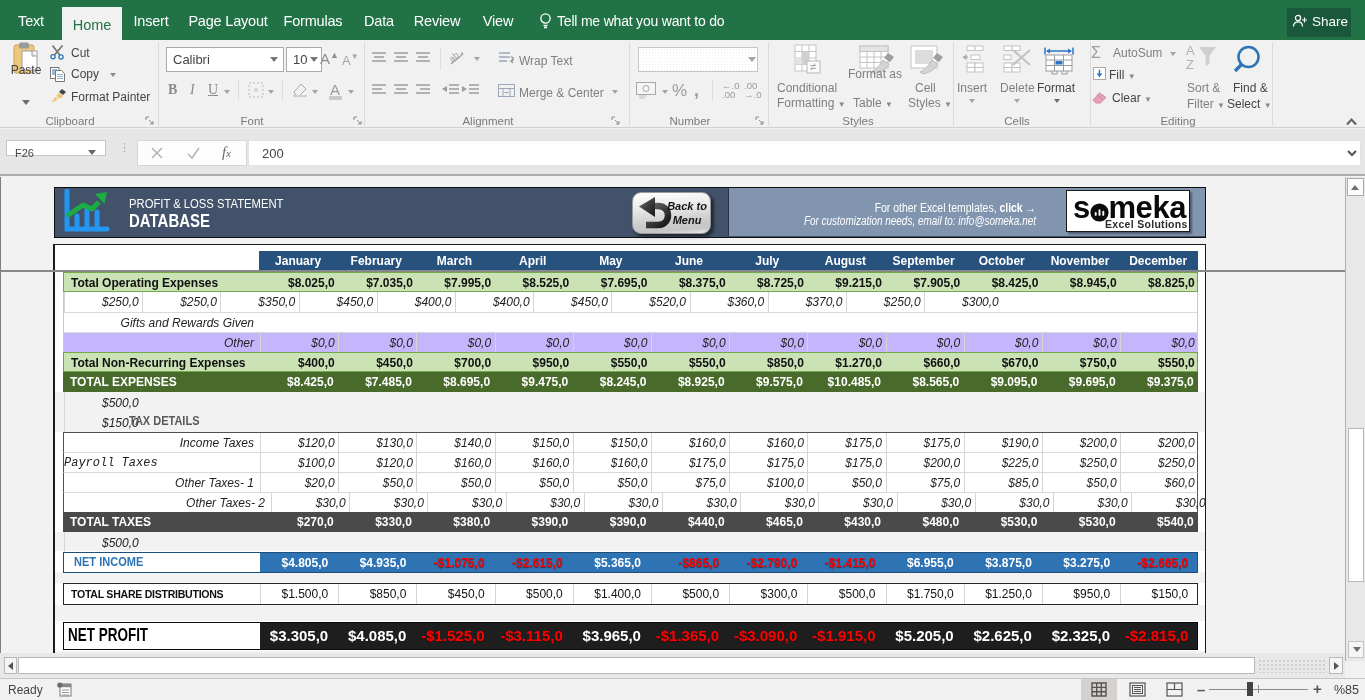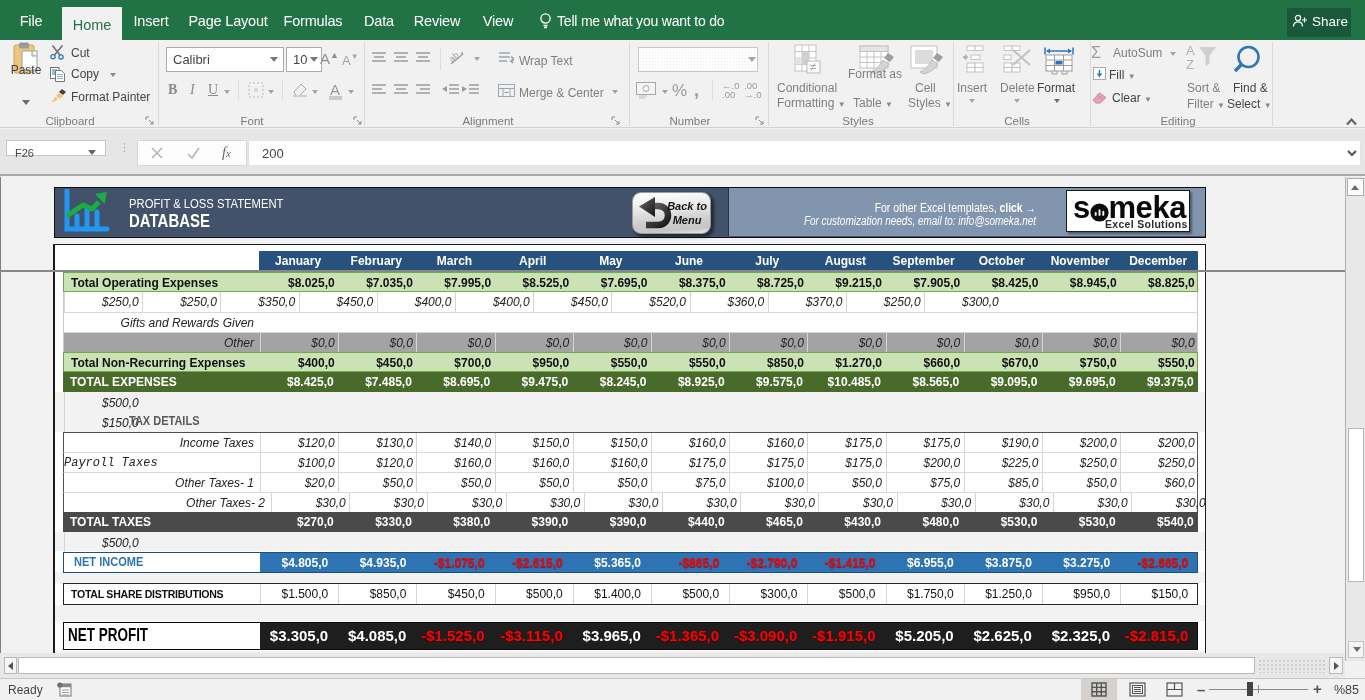--- a/index.html
+++ b/index.html
@@ -40,21 +40,21 @@
   
   #vscroll { position:absolute; left:1344.5px; top:177px; width:20.5px; height:484px; background:#e8e8e8; border-left:1px solid #b0b0b0;}
   #hscrollzone { position:absolute; left:0; top:653px; width:1345px; height:25px; background:#e8e8e8; }
   #statusbar { position:absolute; left:0; top:678px; width:1365px; height:22px; background:#f2f1f1; border-top:1px solid #c8c6c4; font-size:12px; color:#444; }
 </style>
 </head>
 <body>
 
 <div id="tabbar"></div>
 <div id="hometab">Home</div>
-<div class="tab" style="left:31px;">File</div>
+<div class="tab" style="left:31px;">Text</div>
 <div class="tab" style="left:151px;">Insert</div>
 <div class="tab" style="left:228px;">Page Layout</div>
 <div class="tab" style="left:313px;">Formulas</div>
 <div class="tab" style="left:379px;">Data</div>
 <div class="tab" style="left:437px;">Review</div>
 <div class="tab" style="left:498px;">View</div>
 <div class="tab" style="left:557px;transform:none;text-align:left;font-size:14px;">Tell me what you want to do</div>
 <svg class="abs" style="left:538px;top:12px;" width="15" height="18" viewBox="0 0 15 18">
     <g fill="none" stroke="#ffffff" stroke-width="1.3">
       <circle cx="7.5" cy="6.5" r="4.6"></circle>
@@ -451,21 +451,21 @@
     <div class="cv">$500,0</div>
     <div class="cv">$150,0</div>
     <div class="cv">$150,0</div>
     <div class="cv">$400,0</div>
     <div class="cv">$750,0</div>
     <div class="cv">$300,0</div>
     <div class="cv">$300,0</div>
     <div class="cv">$500,0</div>
     <div class="cv">$250,0</div>
   </div>
-<div class="row divw" style="top:332px;height:20px;background:#a3a3a3;font-style:italic;color:#222;border-top:1px solid #d9d9d9;">
+<div class="row divw" style="top:332px;height:20px;background:#c4b5fd;font-style:italic;color:#222;border-top:1px solid #d9d9d9;">
     <div class="c0" style="text-align:right;padding-right:6px;line-height:20px;">Other</div>
     <div class="cv">$0,0</div>
     <div class="cv">$0,0</div>
     <div class="cv">$0,0</div>
     <div class="cv">$0,0</div>
     <div class="cv">$0,0</div>
     <div class="cv">$0,0</div>
     <div class="cv">$0,0</div>
     <div class="cv">$0,0</div>
     <div class="cv">$0,0</div>

